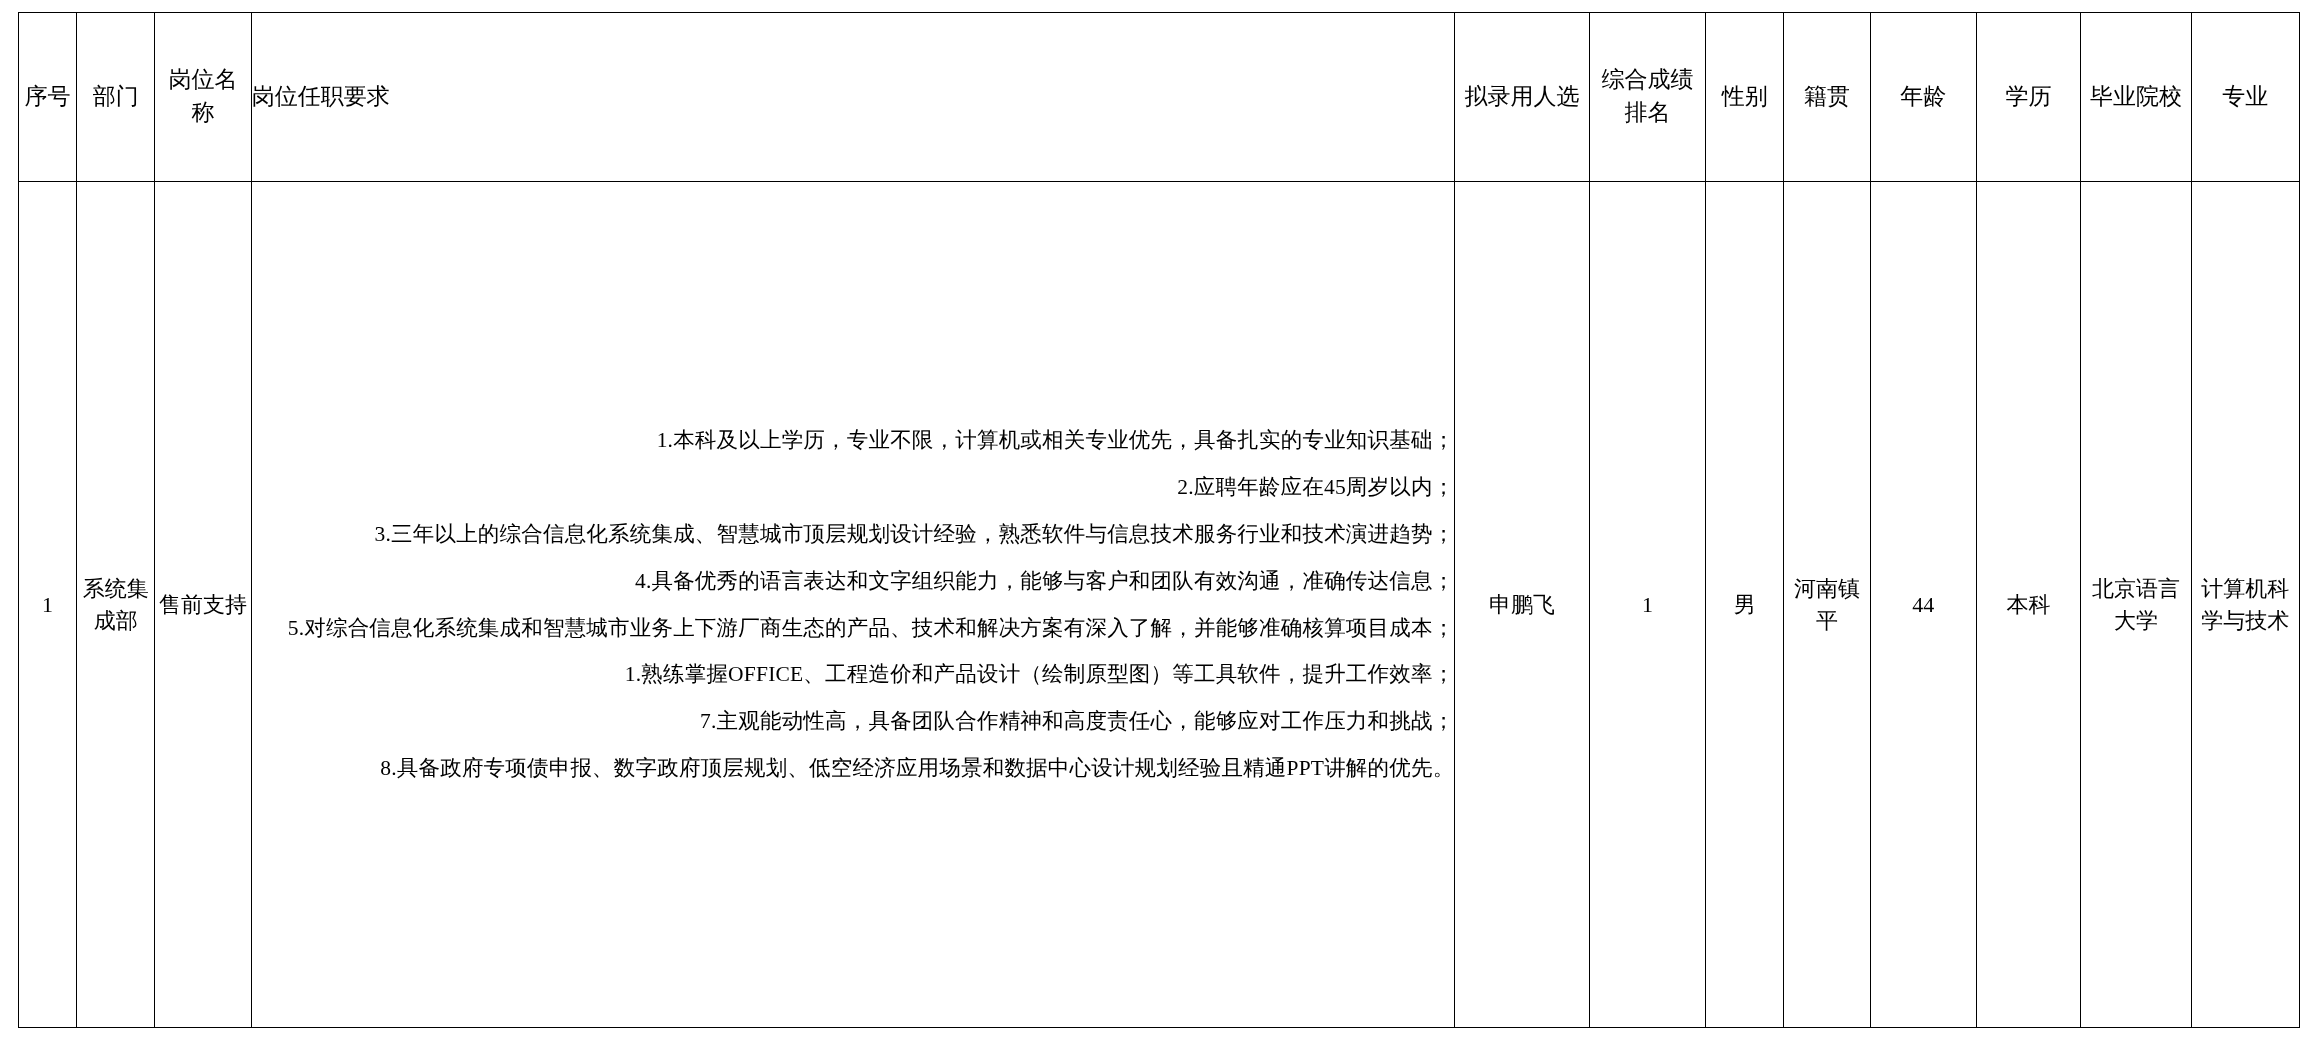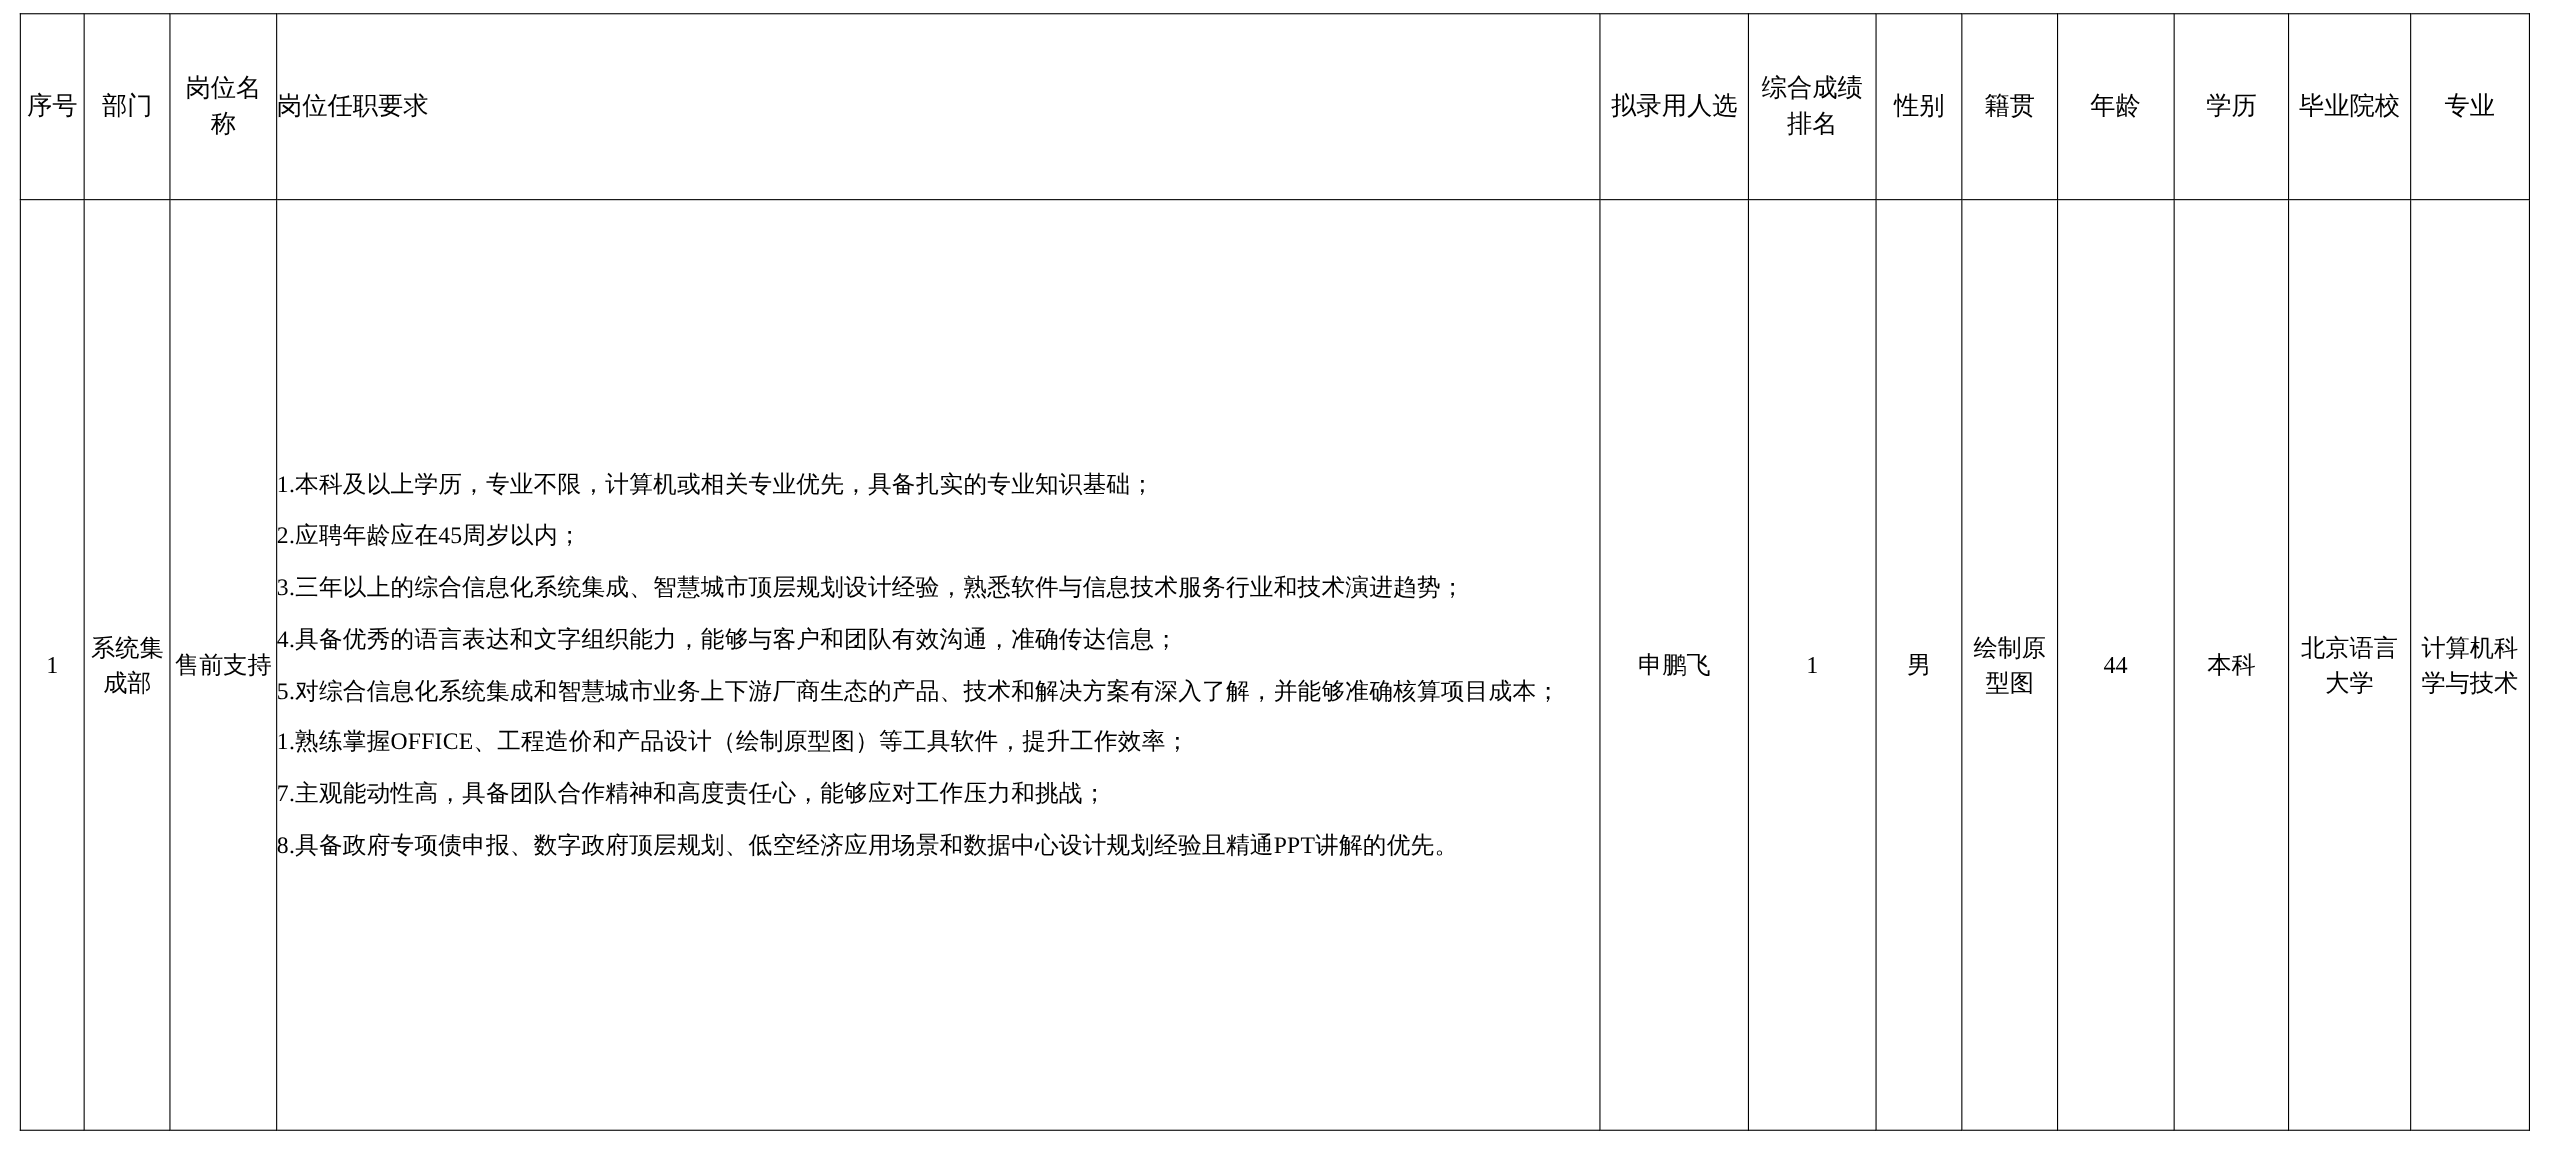--- a/index.html
+++ b/index.html
@@ -59,20 +59,21 @@
     padding: 18px 14px 10px 14px;
   }
   .req-list {
     font-size: 21.5px;
     line-height: 2.18;
     letter-spacing: 0.2px;
   }
   .req-list p {
     margin: 0;
     text-indent: 0;
+    text-align: right;
   }
   .req-head {
     text-align: left;
     font-size: 23px;
   }
   
   .c-no      { width: 58px; }
   .c-dept    { width: 78px; }
   .c-post    { width: 96px; }
   .c-req     { width: 1200px; }
@@ -168,21 +169,21 @@
       <td>
         <div class="center">申鹏飞</div>
       </td>
       <td>
         <div class="center">1</div>
       </td>
       <td>
         <div class="center">男</div>
       </td>
       <td>
-        <div class="vtext">绘制原型图</div>
+        <div class="vtext">河南镇平</div>
       </td>
       <td>
         <div class="center">44</div>
       </td>
       <td>
         <div class="center">本科</div>
       </td>
       <td>
         <div class="vtext">北京语言大学</div>
       </td>

